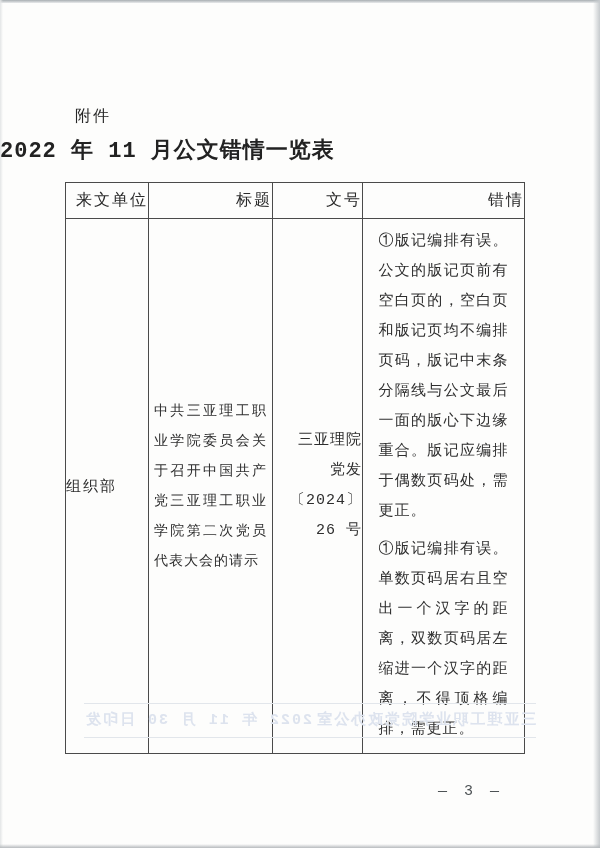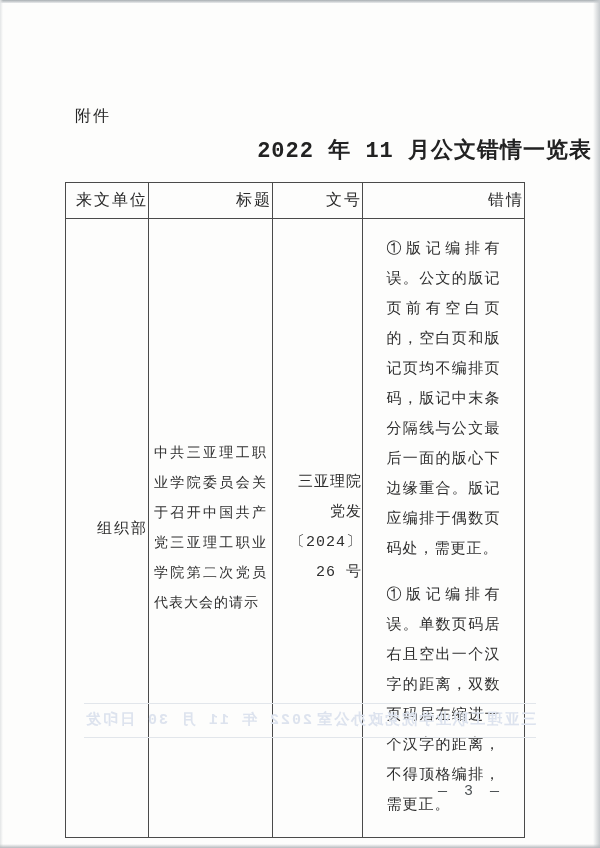--- a/index.html
+++ b/index.html
@@ -29,21 +29,21 @@
     position:absolute; top:0; left:0; bottom:0; width:3px;
     background:linear-gradient(to right,#e3e5e6,rgba(227,229,230,0));
   }
 
   .attachment {
     position:absolute; left:75px; top:106px;
     font-size:16px; letter-spacing:2px; color:#272727;
   }
   .doc-title {
     position:absolute; left:0; right:8px; top:135px;
-    text-align:right;
+    text-align:left;
     font-size:22px; font-weight:bold; letter-spacing:1px; color:#222;
   }
 
   table.errtable {
     position:absolute; left:65px; top:182px;
     width:459px;
     border-collapse:collapse;
     table-layout:fixed;
   }
   .errtable td, .errtable th {
@@ -53,39 +53,39 @@
   }
   .errtable th {
     height:35px;
     font-size:16px; letter-spacing:2px;
     text-align:right; vertical-align:middle;
     color:#2a2a2a;
   }
   .errtable td { height:453px; vertical-align:middle; }
 
   .cell-unit {
-    text-align:right;
+    text-align:left;
     font-size:15px; letter-spacing:2px;
   }
   .cell-title-inner {
     width:113px; margin:12px auto;
     font-size:14px; letter-spacing:1px; line-height:30px;
     text-align:justify;
   }
   .cell-number { text-align:right; }
   .cell-number .num-line {
     font-size:15px; letter-spacing:1px; line-height:30px;
   }
   .cell-errors { vertical-align:top; }
   .cell-errors-inner {
     width:146px; margin:3px auto 0 auto;
     font-size:15px; letter-spacing:1px; line-height:30px;
     text-align:justify;
   }
-  .cell-errors-inner p { margin:16px; }
+  .cell-errors-inner p { margin:8px; }
 
   
   .bleed-rule {
     position:absolute; left:84px; width:452px; height:1px;
     background:#e2e6eb;
   }
   .bleed-rule.top { top:703px; }
   .bleed-rule.bottom { top:737px; }
   .bleed-text {
     position:absolute; left:84px; top:710px; width:452px;

